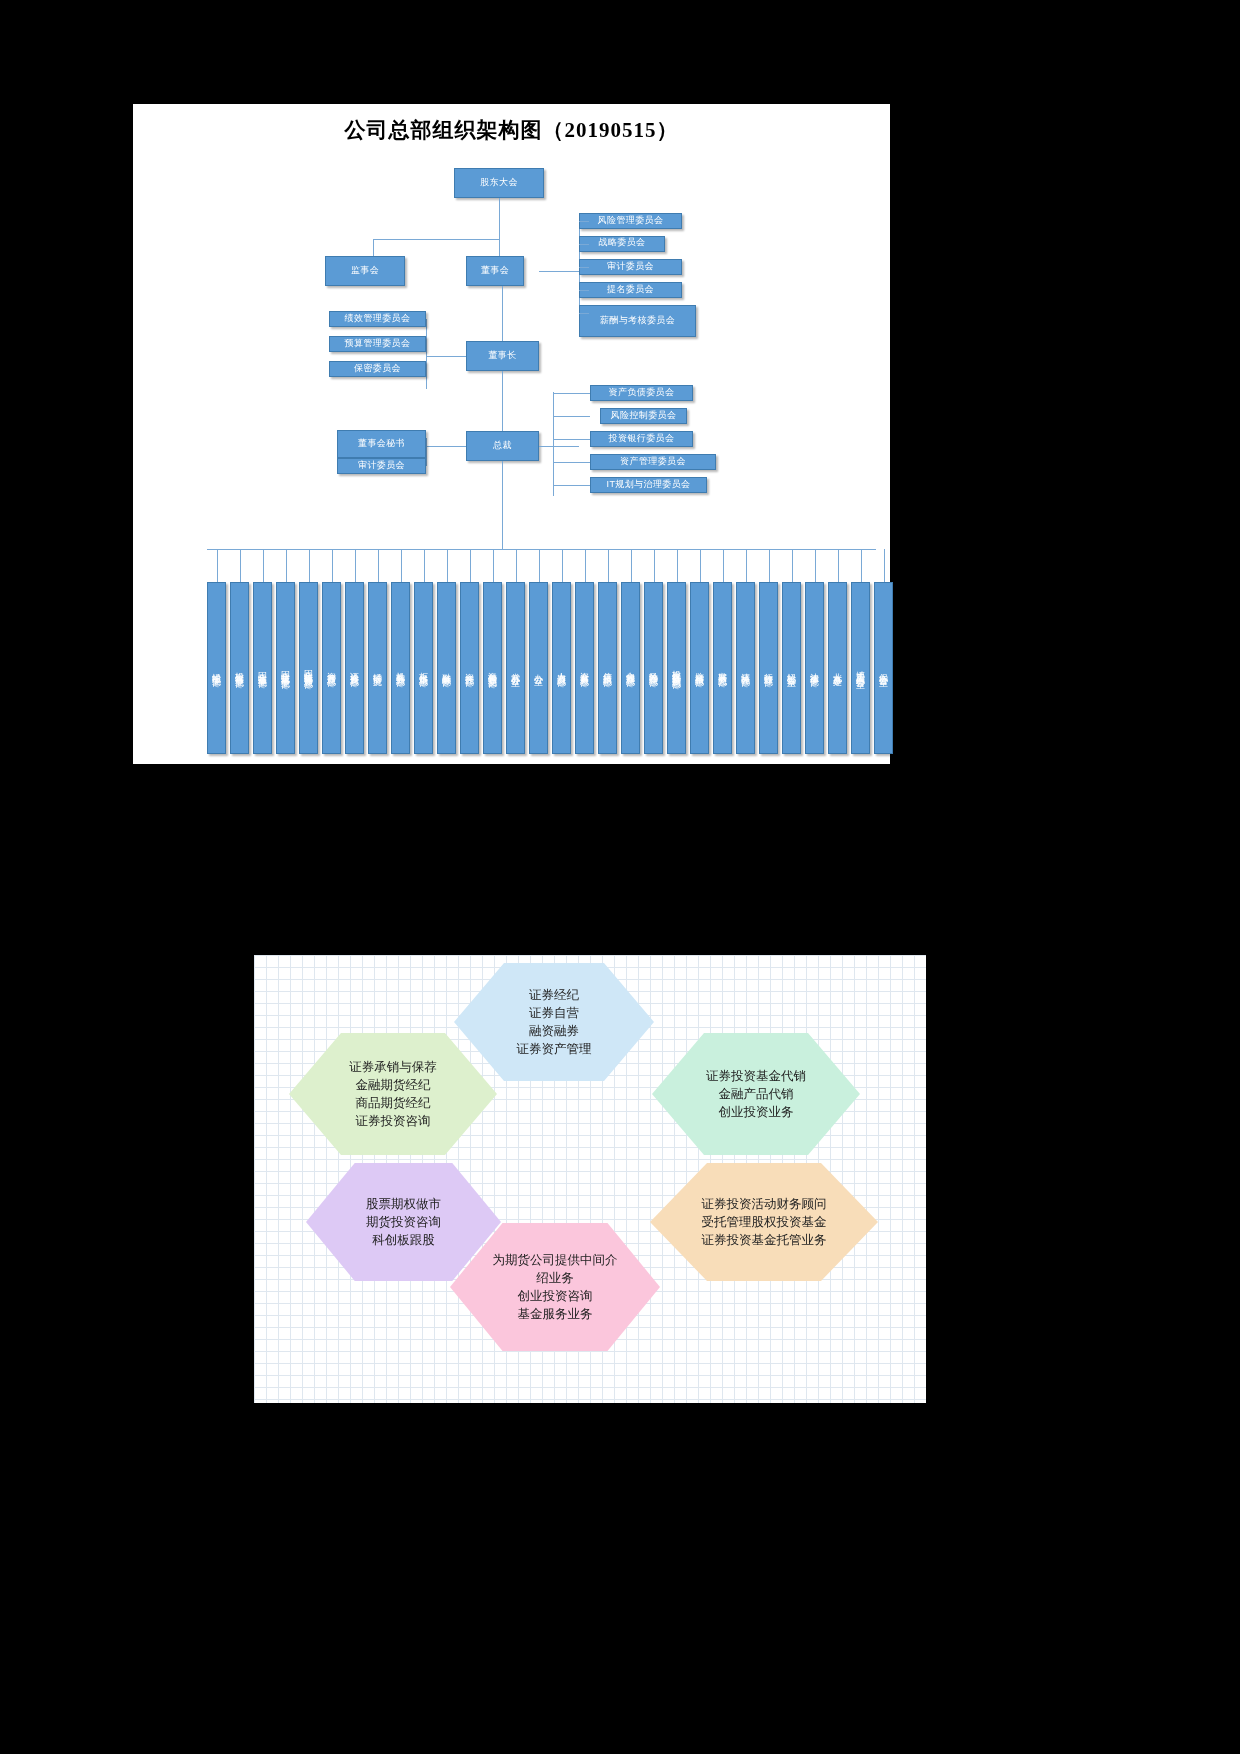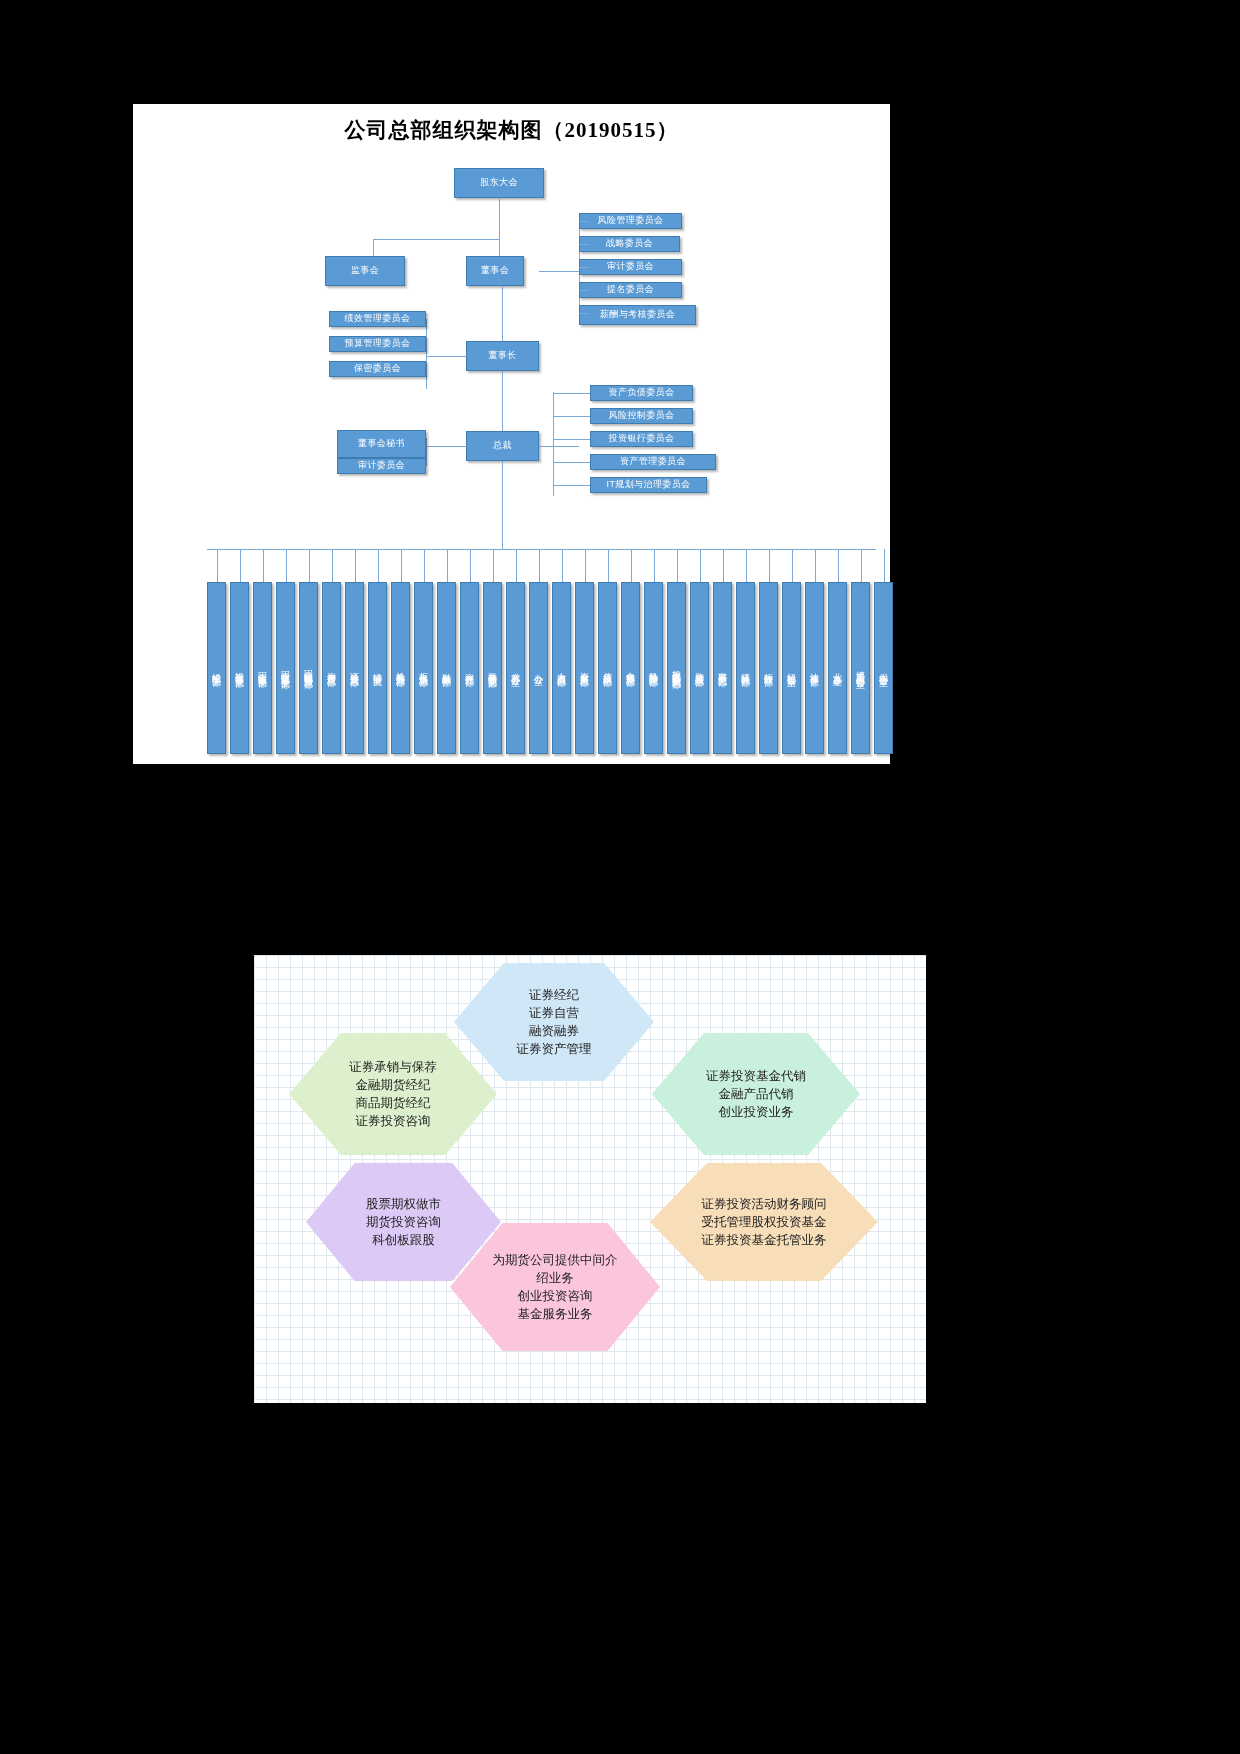--- a/index.html
+++ b/index.html
@@ -71,30 +71,30 @@
 
   <div class="box" style="left:192px;top:152px;width:80px;height:30px;">监事会</div>
   <div class="box" style="left:333px;top:152px;width:58px;height:30px;">董事会</div>
 
   <div class="ln lnh" style="left:406px;top:167px;width:40px;"></div>
   <div class="ln lnv" style="left:446px;top:109px;height:99px;"></div>
 
   <div class="box" style="left:446px;top:109px;width:103px;height:16px;">风险管理委员会</div>
   <div class="ln lnh" style="left:446px;top:117px;width:10px;"></div>
 
-  <div class="box" style="left:446px;top:132px;width:101px;height:16px;">战略委员会</div>
+  <div class="box" style="left:446px;top:132px;width:86px;height:16px;font-family:Liberation Mono, monospace;">战略委员会</div>
   <div class="ln lnh" style="left:446px;top:140px;width:10px;"></div>
 
   <div class="box" style="left:446px;top:155px;width:103px;height:16px;">审计委员会</div>
   <div class="ln lnh" style="left:446px;top:163px;width:10px;"></div>
 
   <div class="box" style="left:446px;top:178px;width:103px;height:16px;">提名委员会</div>
   <div class="ln lnh" style="left:446px;top:186px;width:10px;"></div>
 
-  <div class="box" style="left:446px;top:201px;width:117px;height:20px;">薪酬与考核委员会</div>
+  <div class="box" style="left:446px;top:201px;width:117px;height:32px;">薪酬与考核委员会</div>
   <div class="ln lnh" style="left:446px;top:209px;width:10px;"></div>
 
   <div class="ln lnv" style="left:369px;top:182px;height:55px;"></div>
 
   <div class="box" style="left:333px;top:237px;width:73px;height:30px;">董事长</div>
 
   <div class="ln lnh" style="left:293px;top:252px;width:40px;"></div>
   <div class="ln lnv" style="left:293px;top:215px;height:70px;"></div>
 
   <div class="box" style="left:196px;top:207px;width:97px;height:16px;">绩效管理委员会</div>
@@ -109,21 +109,21 @@
   <div class="ln lnv" style="left:293px;top:334px;height:28px;"></div>
   <div class="box" style="left:204px;top:326px;width:89px;height:28px;">董事会秘书</div>
   <div class="box" style="left:204px;top:354px;width:89px;height:16px;">审计委员会</div>
 
   <div class="ln lnh" style="left:406px;top:342px;width:40px;"></div>
   <div class="ln lnv" style="left:420px;top:288px;height:104px;"></div>
 
   <div class="box" style="left:457px;top:281px;width:103px;height:16px;">资产负债委员会</div>
   <div class="ln lnh" style="left:420px;top:289px;width:37px;"></div>
 
-  <div class="box" style="left:457px;top:304px;width:103px;height:16px;">风险控制委员会</div>
+  <div class="box" style="left:467px;top:304px;width:87px;height:16px;">风险控制委员会</div>
   <div class="ln lnh" style="left:420px;top:312px;width:37px;"></div>
 
   <div class="box" style="left:457px;top:327px;width:103px;height:16px;">投资银行委员会</div>
   <div class="ln lnh" style="left:420px;top:335px;width:37px;"></div>
 
   <div class="box" style="left:457px;top:350px;width:126px;height:16px;">资产管理委员会</div>
   <div class="ln lnh" style="left:420px;top:358px;width:37px;"></div>
 
   <div class="box" style="left:457px;top:373px;width:117px;height:16px;">IT规划与治理委员会</div>
   <div class="ln lnh" style="left:420px;top:381px;width:37px;"></div>

